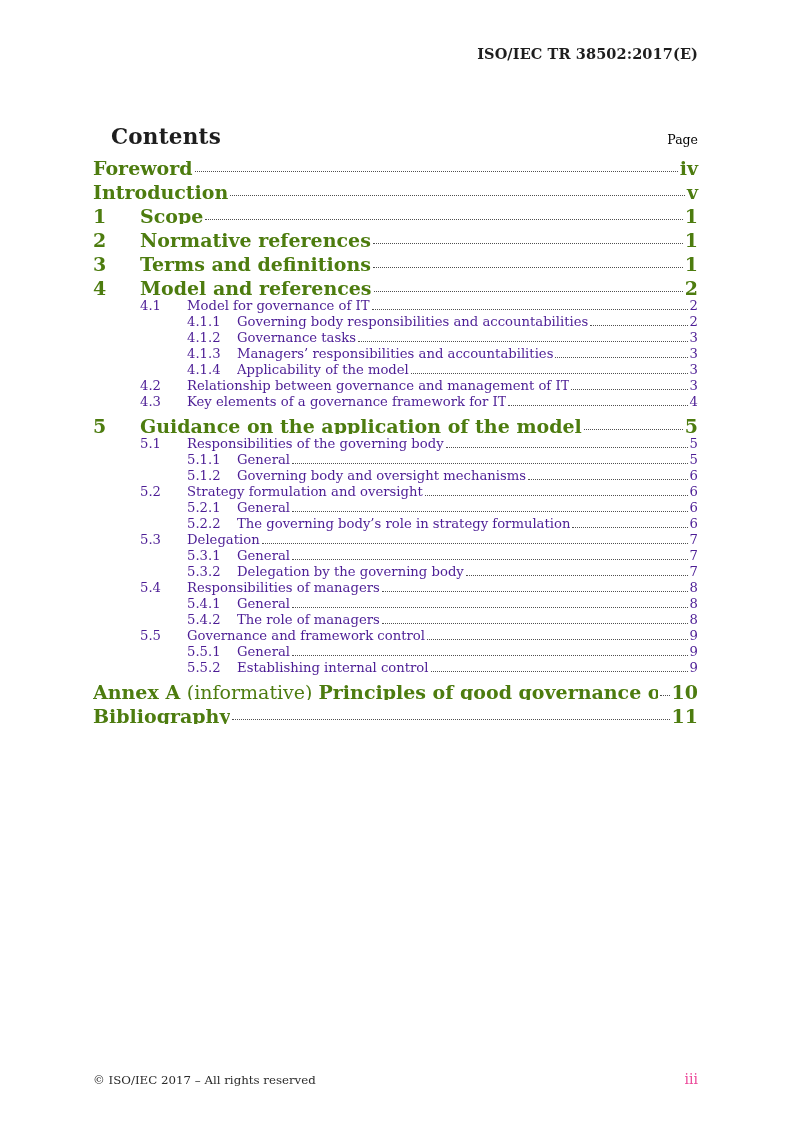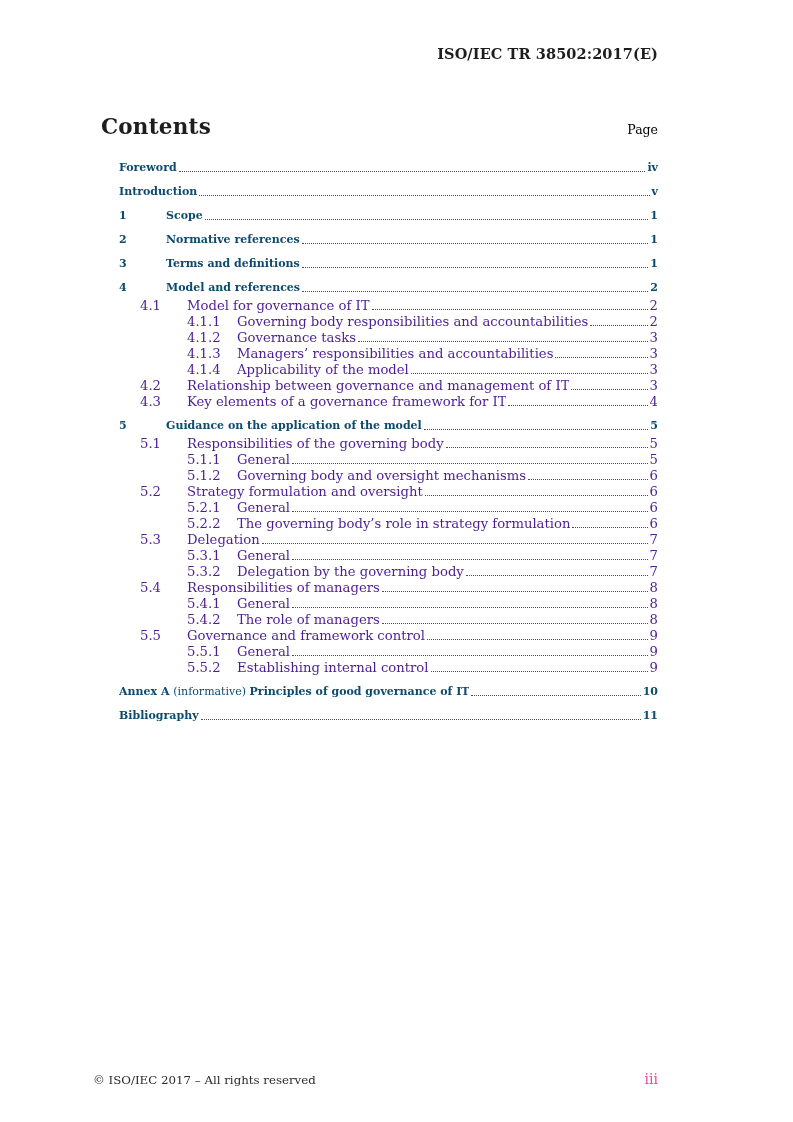--- a/index.html
+++ b/index.html
@@ -8,40 +8,41 @@
     background: #ffffff;
   }
   .page {
     position: relative;
     width: 710px;
     height: 1122px;
     background: #ffffff;
     font-family: "DejaVu Serif", "Liberation Serif", serif;
     color: #1e1e1e;
     overflow: hidden;
+    padding-left: 40px;
   }
   .doc-ref {
     position: absolute;
     top: 45px;
     right: 52px;
     font-weight: bold;
     font-size: 14.5px;
     letter-spacing: 0.1px;
   }
   .contents-head {
     position: absolute;
     top: 106px;
     left: 93px;
     right: 52px;
     display: flex;
     justify-content: space-between;
     align-items: baseline;
   }
   .contents-title {
-    margin: 8px;
+    margin: 18px;
     font-size: 21.5px;
     font-weight: bold;
     letter-spacing: 0.2px;
   }
   .page-col-label {
     font-size: 12.5px;
     color: #000000;
   }
   .toc {
     position: absolute;
@@ -51,23 +52,22 @@
   }
   .row {
     display: flex;
     align-items: baseline;
     line-height: 16px;
     font-size: 13.2px;
     color: #4c1d95;
   }
   .row.main {
     margin-top: 8px;
-    font-size: 11px;
-    color: #0c4a6e;
-    margin-left: 26px;
+    font-size: 19px;
+    color: #4d7c0f;
   }
   .row.first-sub {
     margin-top: 2px;
   }
   .row .num {
     flex: 0 0 auto;
     white-space: nowrap;
   }
   .row.lvl1 .num { width: 47px; }
   .row.lvl2 { padding-left: 47px; }

